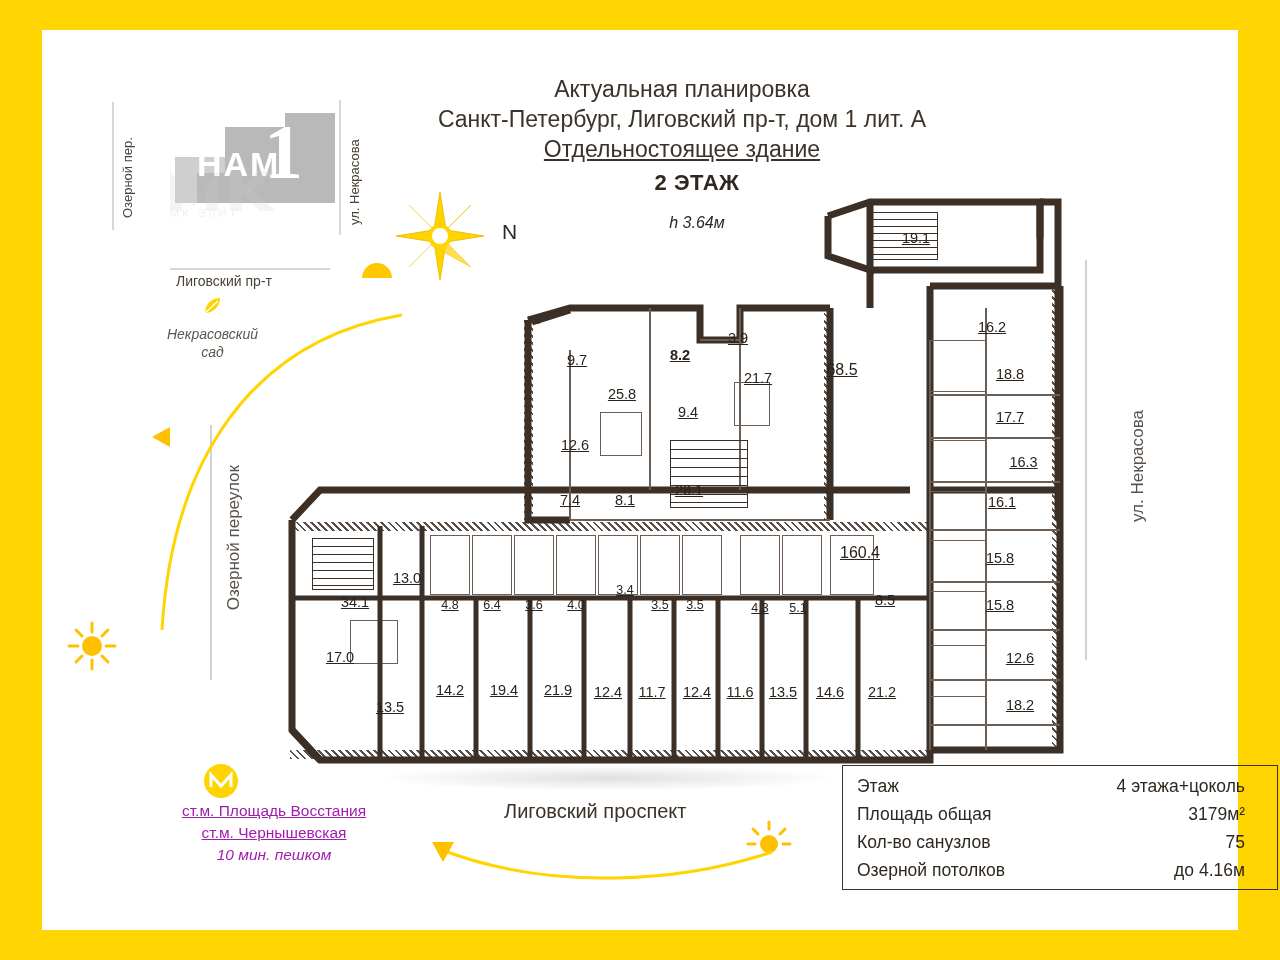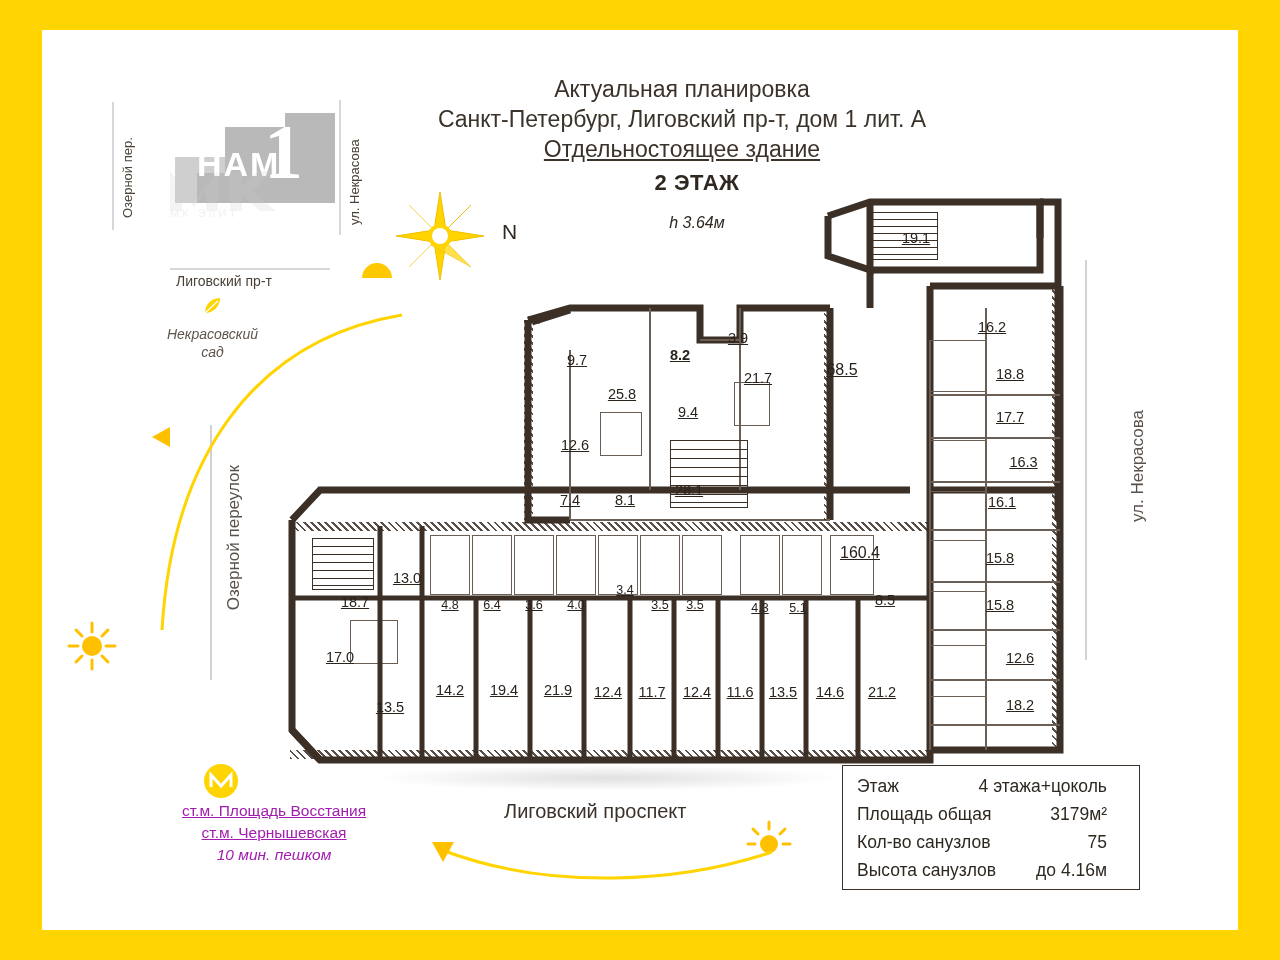--- a/index.html
+++ b/index.html
@@ -68,21 +68,21 @@
   .park{position:absolute;left:88px;top:295px;width:165px;text-align:center;color:#5d564d;font-size:14px;font-style:italic;line-height:18px;}
   .leaf{position:absolute;left:160px;top:266px;width:20px;height:20px;}
 
   .metro{position:absolute;left:72px;top:770px;width:320px;text-align:center;color:#a21caf;}
   .metro .m1,.metro .m2{font-size:15.5px;line-height:22px;text-decoration:underline;}
   .metro .m3{font-size:15.5px;line-height:22px;font-style:italic;}
   .metro-icon{position:absolute;left:160px;top:732px;width:38px;height:38px;}
 
   
   .info{
-    position:absolute;left:800px;top:735px;width:298px;height:125px;
+    position:absolute;left:800px;top:735px;width:436px;height:125px;
     border:1.5px solid #3b3229;box-sizing:border-box;padding:6px 14px 0 14px;
   }
   .info .row{display:flex;justify-content:space-between;font-size:17.5px;color:#2f2820;line-height:28px;}
   .info .row .k{white-space:nowrap;}
   .info .row .v{white-space:nowrap;padding-right:18px;}
 
   
   #plan{position:absolute;left:228px;top:160px;width:820px;height:580px;}
   .thin{position:absolute;border:1px solid #6b5f55;box-sizing:border-box;background:transparent;}
   .area{
@@ -246,21 +246,21 @@
       </div>
       <div class="row">
         <span class="k">Площадь общая</span>
         <span class="v">3179м²</span>
       </div>
       <div class="row">
         <span class="k">Кол-во санузлов</span>
         <span class="v">75</span>
       </div>
       <div class="row">
-        <span class="k">Высота санузлов</span>
+        <span class="k">Озерной потолков</span>
         <span class="v">до 4.16м</span>
       </div>
     </div>
 
     <div id="plan">
 
       <svg style="position:absolute;left:300px;top:0px;width:520px;height:360px;" viewBox="0 0 520 360">
         <g fill="none" stroke="#3b2f26" stroke-width="7">
           <path d="M258 26 L300 12 L470 12 L470 48"></path>
           <path d="M258 26 L258 66 L300 80 L300 14"></path>
@@ -402,21 +402,21 @@
           <div class="area" style="left: 307px; top: 170px;">9.7</div>
           <div class="area" style="left: 352px; top: 204px;">25.8</div>
           <div class="area" style="left: 418px; top: 222px;">9.4</div>
           <div class="area" style="left: 305px; top: 255px;">12.6</div>
           <div class="area" style="left: 300px; top: 310px;">7.4</div>
           <div class="area" style="left: 355px; top: 310px;">8.1</div>
           <div class="area" style="left: 419px; top: 300px;">28.1</div>
           <div class="area big" style="left: 590px; top: 363px;">160.4</div>
           <div class="area" style="left: 615px; top: 410px;">8.5</div>
           <div class="area" style="left: 137px; top: 388px;">13.0</div>
-          <div class="area" style="left: 85px; top: 412px;">18.7</div>
+          <div class="area" style="left: 85px; top: 412px;">34.1</div>
           <div class="area" style="left: 70px; top: 467px;">17.0</div>
           <div class="area" style="left: 120px; top: 517px;">13.5</div>
           <div class="area small" style="left: 180px; top: 415px;">4.8</div>
           <div class="area small" style="left: 222px; top: 415px;">6.4</div>
           <div class="area small" style="left: 264px; top: 415px;">3.6</div>
           <div class="area small" style="left: 306px; top: 415px;">4.0</div>
           <div class="area small" style="left: 355px; top: 400px;">3.4</div>
           <div class="area small" style="left: 390px; top: 415px;">3.5</div>
           <div class="area small" style="left: 425px; top: 415px;">3.5</div>
           <div class="area small" style="left: 490px; top: 418px;">4.3</div>

